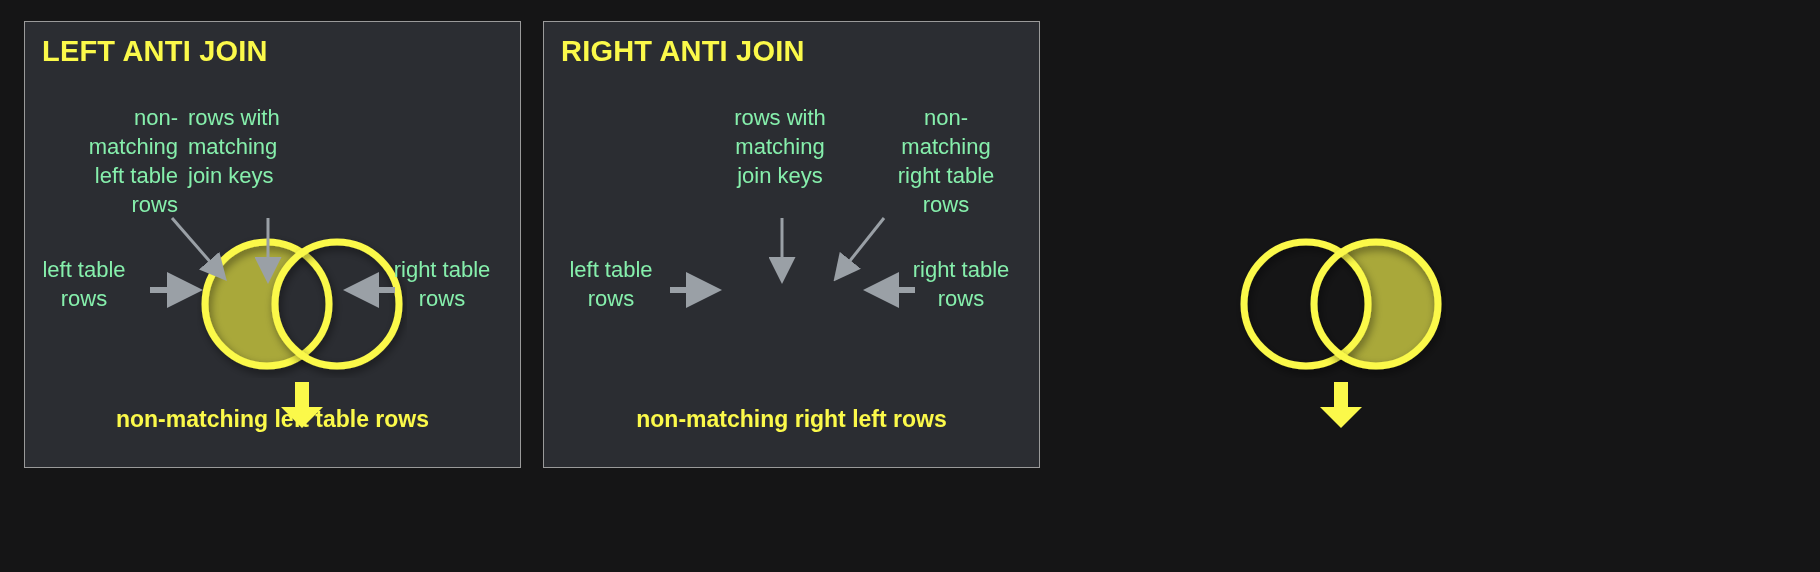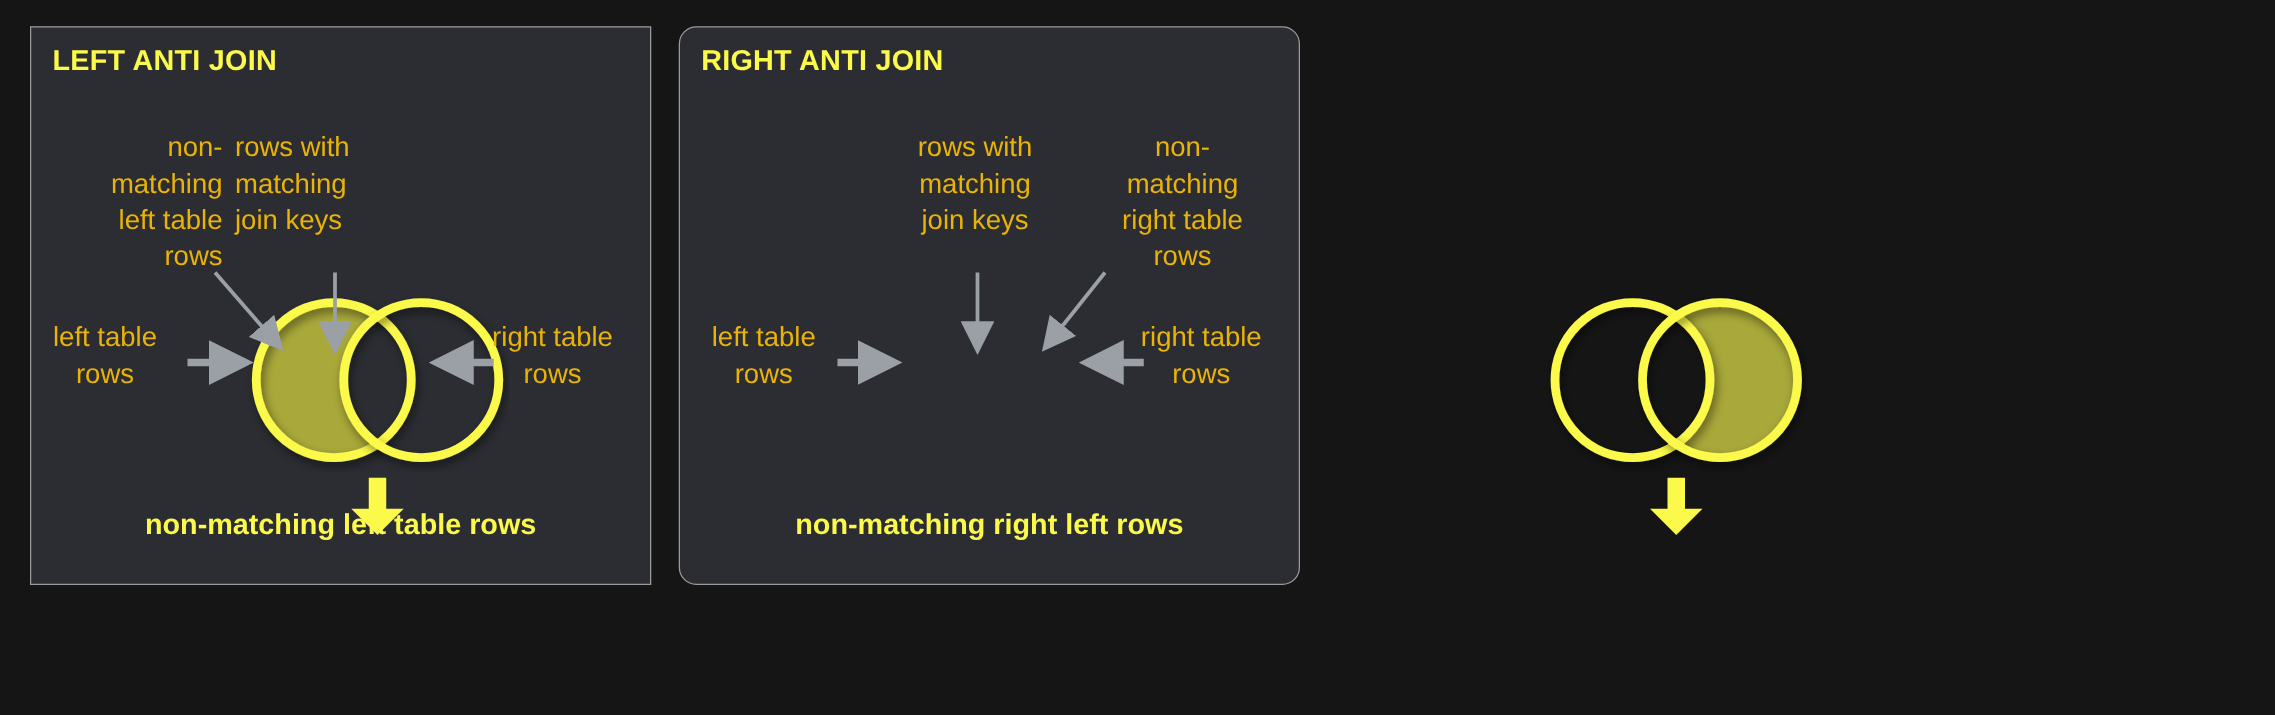--- a/index.html
+++ b/index.html
@@ -18,37 +18,37 @@
   }
 
   .panel {
     position: absolute;
     top: 21px;
     height: 447px;
     background: #2b2d32;
     border: 1px solid #9a9a9a;
   }
   #panel-left  { left: 24px;  width: 497px; }
-  #panel-right { left: 543px; width: 497px; border-radius: 14px; }
+  #panel-right { left: 543px; width: 497px; }
 
   .panel-title {
     position: absolute;
     left: 17px;
     top: 13px;
-    font-size: 23px;
+    font-size: 29px;
     font-weight: bold;
     color: #fbf94a;
     letter-spacing: 0.2px;
     white-space: nowrap;
   }
 
   
   .anno {
     position: absolute;
-    color: #eab308;
+    color: #86efac;
     font-size: 22px;
     line-height: 29px;
     white-space: pre-line;
   }
 
   
   #l-nonmatch   { left: 30px;  top: 103px; width: 148px; text-align: right; }
   #l-rowswith   { left: 188px; top: 103px; width: 160px; text-align: left; }
   #l-lefttable  { left: 20px;  top: 255px; width: 128px; text-align: center; }
   #l-righttable { left: 374px; top: 255px; width: 136px; text-align: center; }

